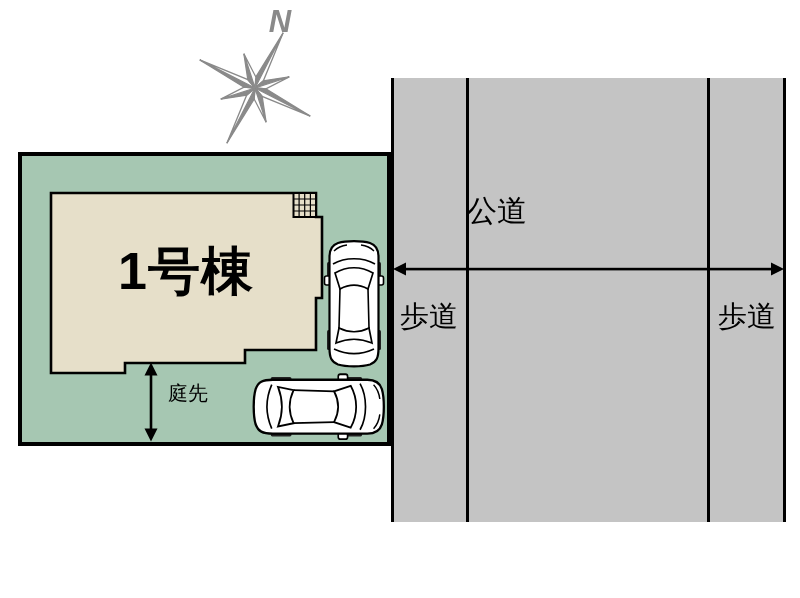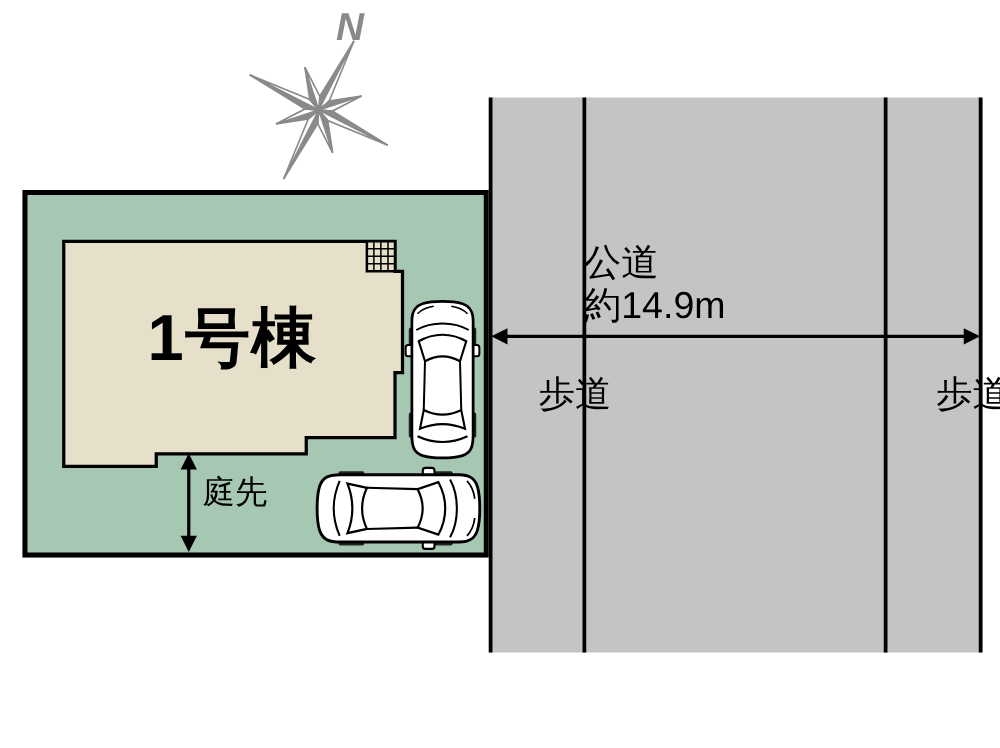--- a/index.html
+++ b/index.html
@@ -23,28 +23,28 @@
   }
   .overlay{position:absolute;left:0;top:0;width:800px;height:598px;overflow:visible;}
   
   .lbl{position:absolute;white-space:nowrap;}
   .building-label{
     left:36px;top:241px;width:300px;text-align:center;
     font-size:52px;line-height:60px;font-weight:700;letter-spacing:1px;
   }
   .garden-label{
     left:147px;top:381px;width:82px;text-align:center;
-    font-size:26px;line-height:25px;font-weight:400;
+    font-size:20px;line-height:25px;font-weight:400;
   }
   .road-label{
     left:467px;top:194px;width:250px;text-align:left;
     font-size:30px;line-height:34px;font-weight:400;
   }
   .sidewalk-label{
-    top:299px;text-align:center;font-size:29px;line-height:34px;font-weight:400;margin-left:31px;
+    top:299px;text-align:center;font-size:29px;line-height:34px;font-weight:400;
   }
   .sidewalk-label.left{left:392px;width:74px;}
   .sidewalk-label.right{left:708px;width:78px;}
   .north-label{
     left:260px;top:4px;width:40px;text-align:center;
     font-size:31px;font-weight:700;font-style:italic;color:#8a8a8a;
   }
 </style>
 </head>
 <body>
@@ -138,19 +138,18 @@
   <div class="lbl north-label">N</div>
 
   <div class="lbl building-label">1号棟</div>
 
   <div class="lbl garden-label">
     <div>庭先</div>
   </div>
 
   <div class="lbl road-label">
     <div>公道</div>
-    <div>約14.9m</div>
   </div>
 
   <div class="lbl sidewalk-label left">歩道</div>
   <div class="lbl sidewalk-label right">歩道</div>
 
 </div>
 
 </body></html>

